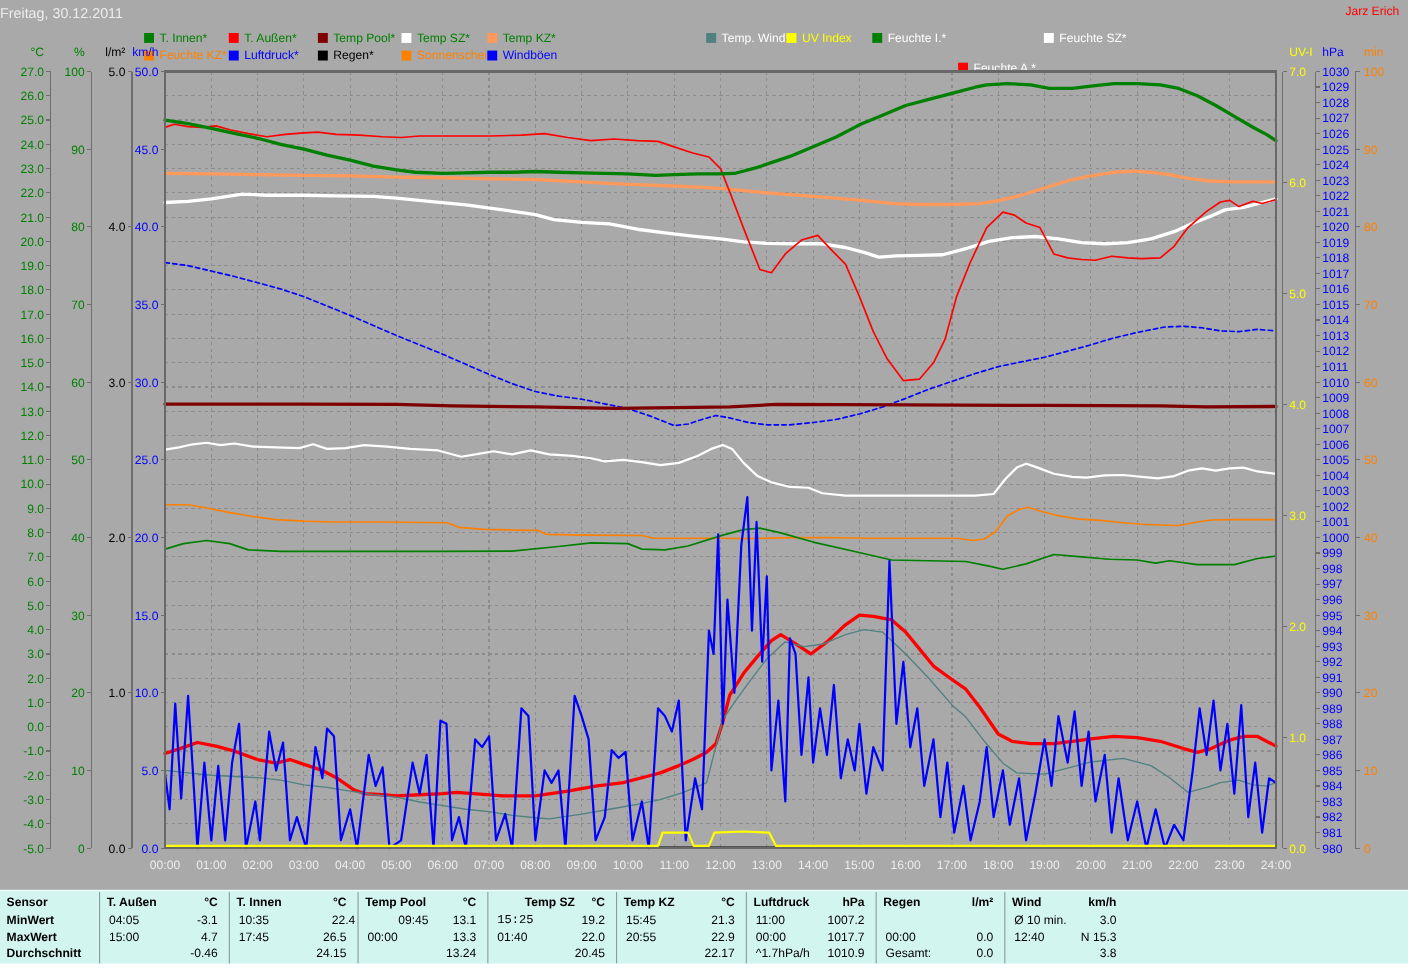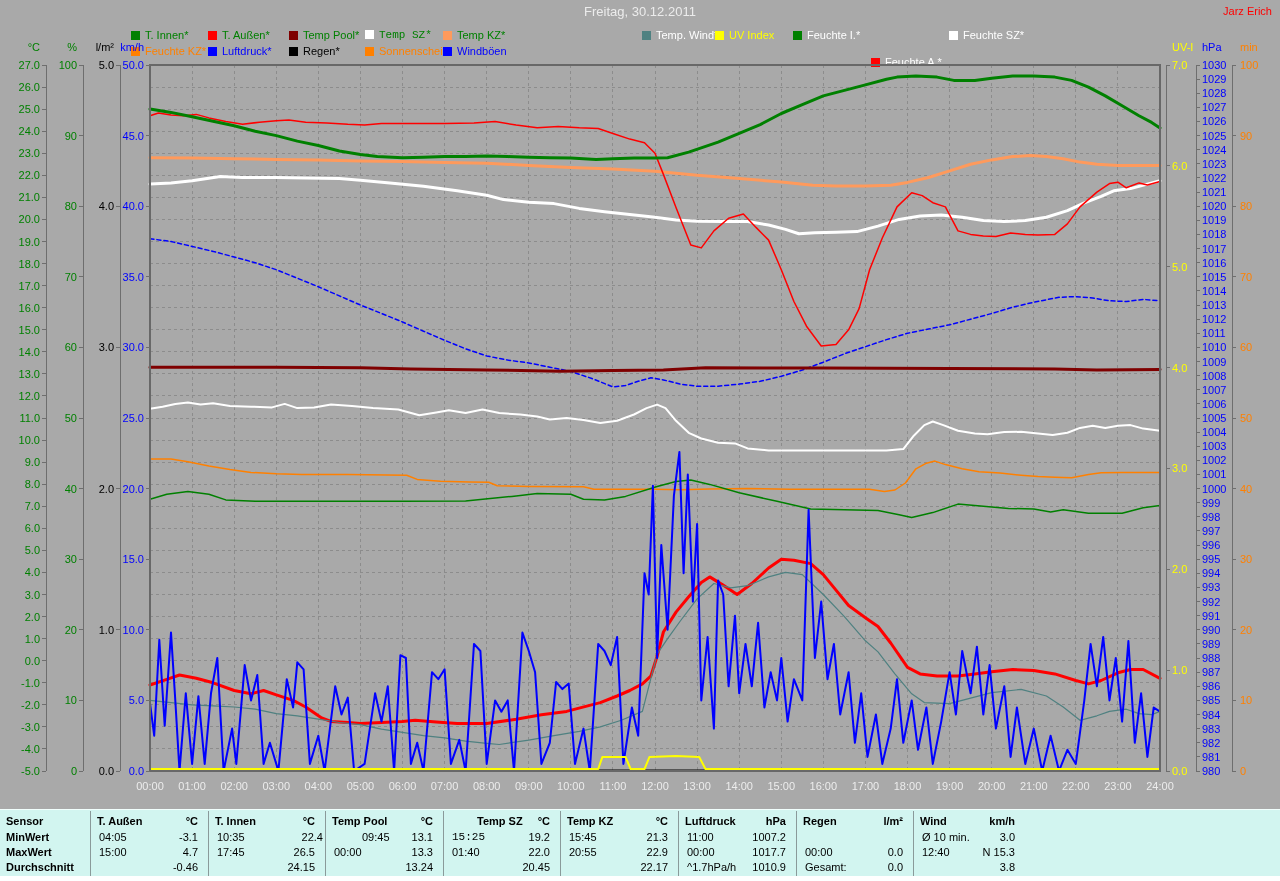--- a/index.html
+++ b/index.html
@@ -1,18 +1,18 @@
 <!DOCTYPE html>
 <html><head>
 <meta charset="utf-8">
 <style>
   html,body{margin:0;padding:0;background:#888;}
   .screen{position:relative;width:1280px;height:881px;background:#a9a9a9;overflow:hidden;
           font-family:"Liberation Sans",sans-serif;font-size:11px;}
-  .title{position:absolute;top:4px;left:0;width:100%;text-align:center;color:#ececec;font-size:13px;}
+  .title{position:absolute;top:4px;left:0;width:100%;color:#ececec;font-size:13px;}
   .author{position:absolute;top:5px;right:8px;color:#ff0000;font-size:11px;}
   .li{position:absolute;white-space:nowrap;font-size:11px;}
   .li .sq{display:inline-block;width:9px;height:9px;margin-right:5px;vertical-align:-1px;}
   #chart{position:absolute;left:0;top:0;}
   #chart text{font-family:"Liberation Sans",sans-serif;}
   #table{position:absolute;left:0;top:809px;width:1280px;height:67px;background:#d2f5f0;border-top:1px solid #f2fffd;}
   #table .cell{position:absolute;color:#000;white-space:nowrap;}
   #table .hdr{font-weight:bold;}
   #table .sep{position:absolute;top:1px;bottom:1px;width:1px;background:#8a9a9a;}
   .bottom-strip{position:absolute;left:0;top:876px;width:1280px;height:5px;background:#ffffff;}
@@ -20,21 +20,21 @@
 </head>
 <body>
 
 <div class="screen">
   <div class="title">Freitag, 30.12.2011</div>
   <div class="author">Jarz Erich</div>
   <div id="legend">
       <span class="li" style="left: 131px; top: 29px;"><span class="sq" style="background: rgb(0, 128, 0);"></span><span style="color: rgb(0, 128, 0);">T. Innen*</span></span>
       <span class="li" style="left: 208px; top: 29px;"><span class="sq" style="background: rgb(255, 0, 0);"></span><span style="color: rgb(0, 128, 0);">T. Außen*</span></span>
       <span class="li" style="left: 289px; top: 29px;"><span class="sq" style="background: rgb(127, 0, 0);"></span><span style="color: rgb(0, 128, 0);">Temp Pool*</span></span>
-      <span class="li" style="left: 365px; top: 29px; font-family: Liberation Mono, monospace;"><span class="sq" style="background: rgb(255, 255, 255);"></span><span style="color: rgb(0, 128, 0);">Temp SZ*</span></span>
+      <span class="li" style="left: 365px; top: 29px;"><span class="sq" style="background: rgb(255, 255, 255);"></span><span style="color: rgb(0, 128, 0);">Temp SZ*</span></span>
       <span class="li" style="left: 443px; top: 29px;"><span class="sq" style="background: rgb(255, 154, 92);"></span><span style="color: rgb(0, 128, 0);">Temp KZ*</span></span>
       <span class="li" style="left: 642px; top: 29px;"><span class="sq" style="background: rgb(79, 129, 129);"></span><span style="color: rgb(255, 255, 255);">Temp. Wind*</span></span>
       <span class="li" style="left: 715px; top: 29px;"><span class="sq" style="background: rgb(255, 255, 0);"></span><span style="color: rgb(255, 255, 0);">UV Index</span></span>
       <span class="li" style="left: 793px; top: 29px;"><span class="sq" style="background: rgb(0, 128, 0);"></span><span style="color: rgb(255, 255, 255);">Feuchte I.*</span></span>
       <span class="li" style="left: 871px; top: 29px; margin-top: 27px;"><span class="sq" style="background: rgb(255, 0, 0);"></span><span style="color: rgb(255, 255, 255);">Feuchte A.*</span></span>
       <span class="li" style="left: 949px; top: 29px;"><span class="sq" style="background: rgb(255, 255, 255);"></span><span style="color: rgb(255, 255, 255);">Feuchte SZ*</span></span>
       <span class="li" style="left: 131px; top: 45px;"><span class="sq" style="background: rgb(255, 128, 0);"></span><span style="color: rgb(255, 128, 0);">Feuchte KZ*</span></span>
       <span class="li" style="left: 208px; top: 45px;"><span class="sq" style="background: rgb(0, 0, 255);"></span><span style="color: rgb(0, 0, 255);">Luftdruck*</span></span>
       <span class="li" style="left: 289px; top: 45px;"><span class="sq" style="background: rgb(0, 0, 0);"></span><span style="color: rgb(0, 0, 0);">Regen*</span></span>
       <span class="li" style="left: 365px; top: 45px;"><span class="sq" style="background: rgb(255, 128, 0);"></span><span style="color: rgb(255, 128, 0);">Sonnenschein</span></span>

